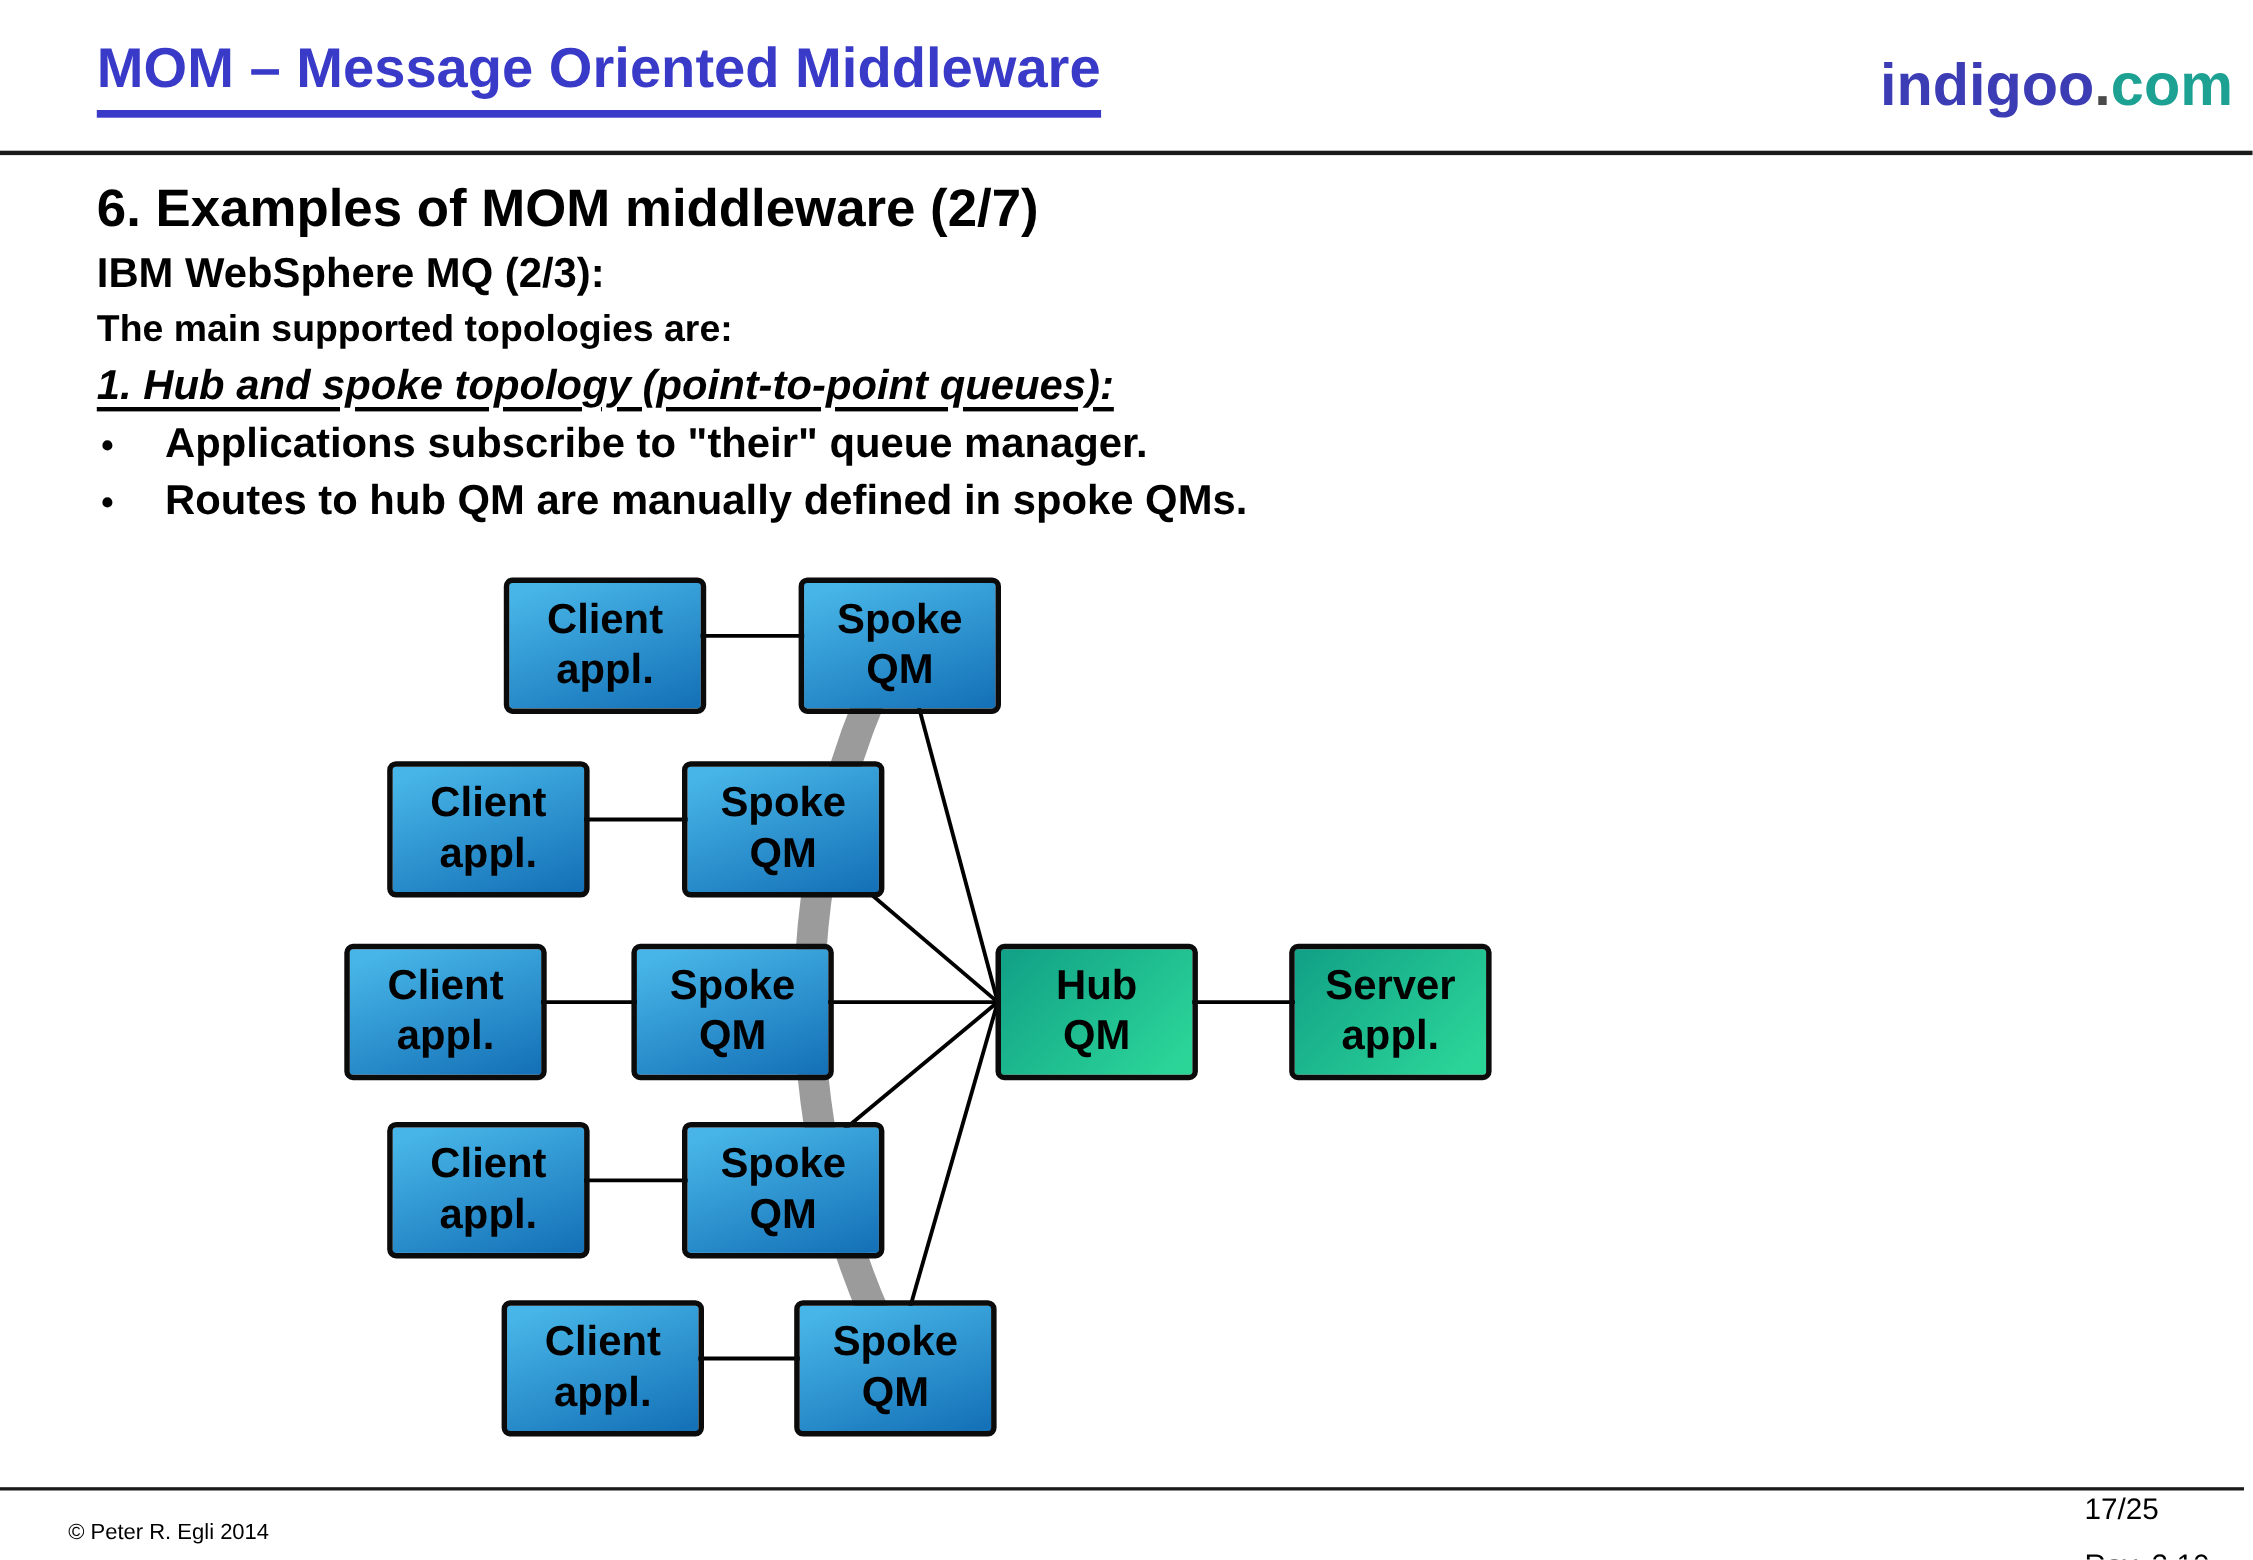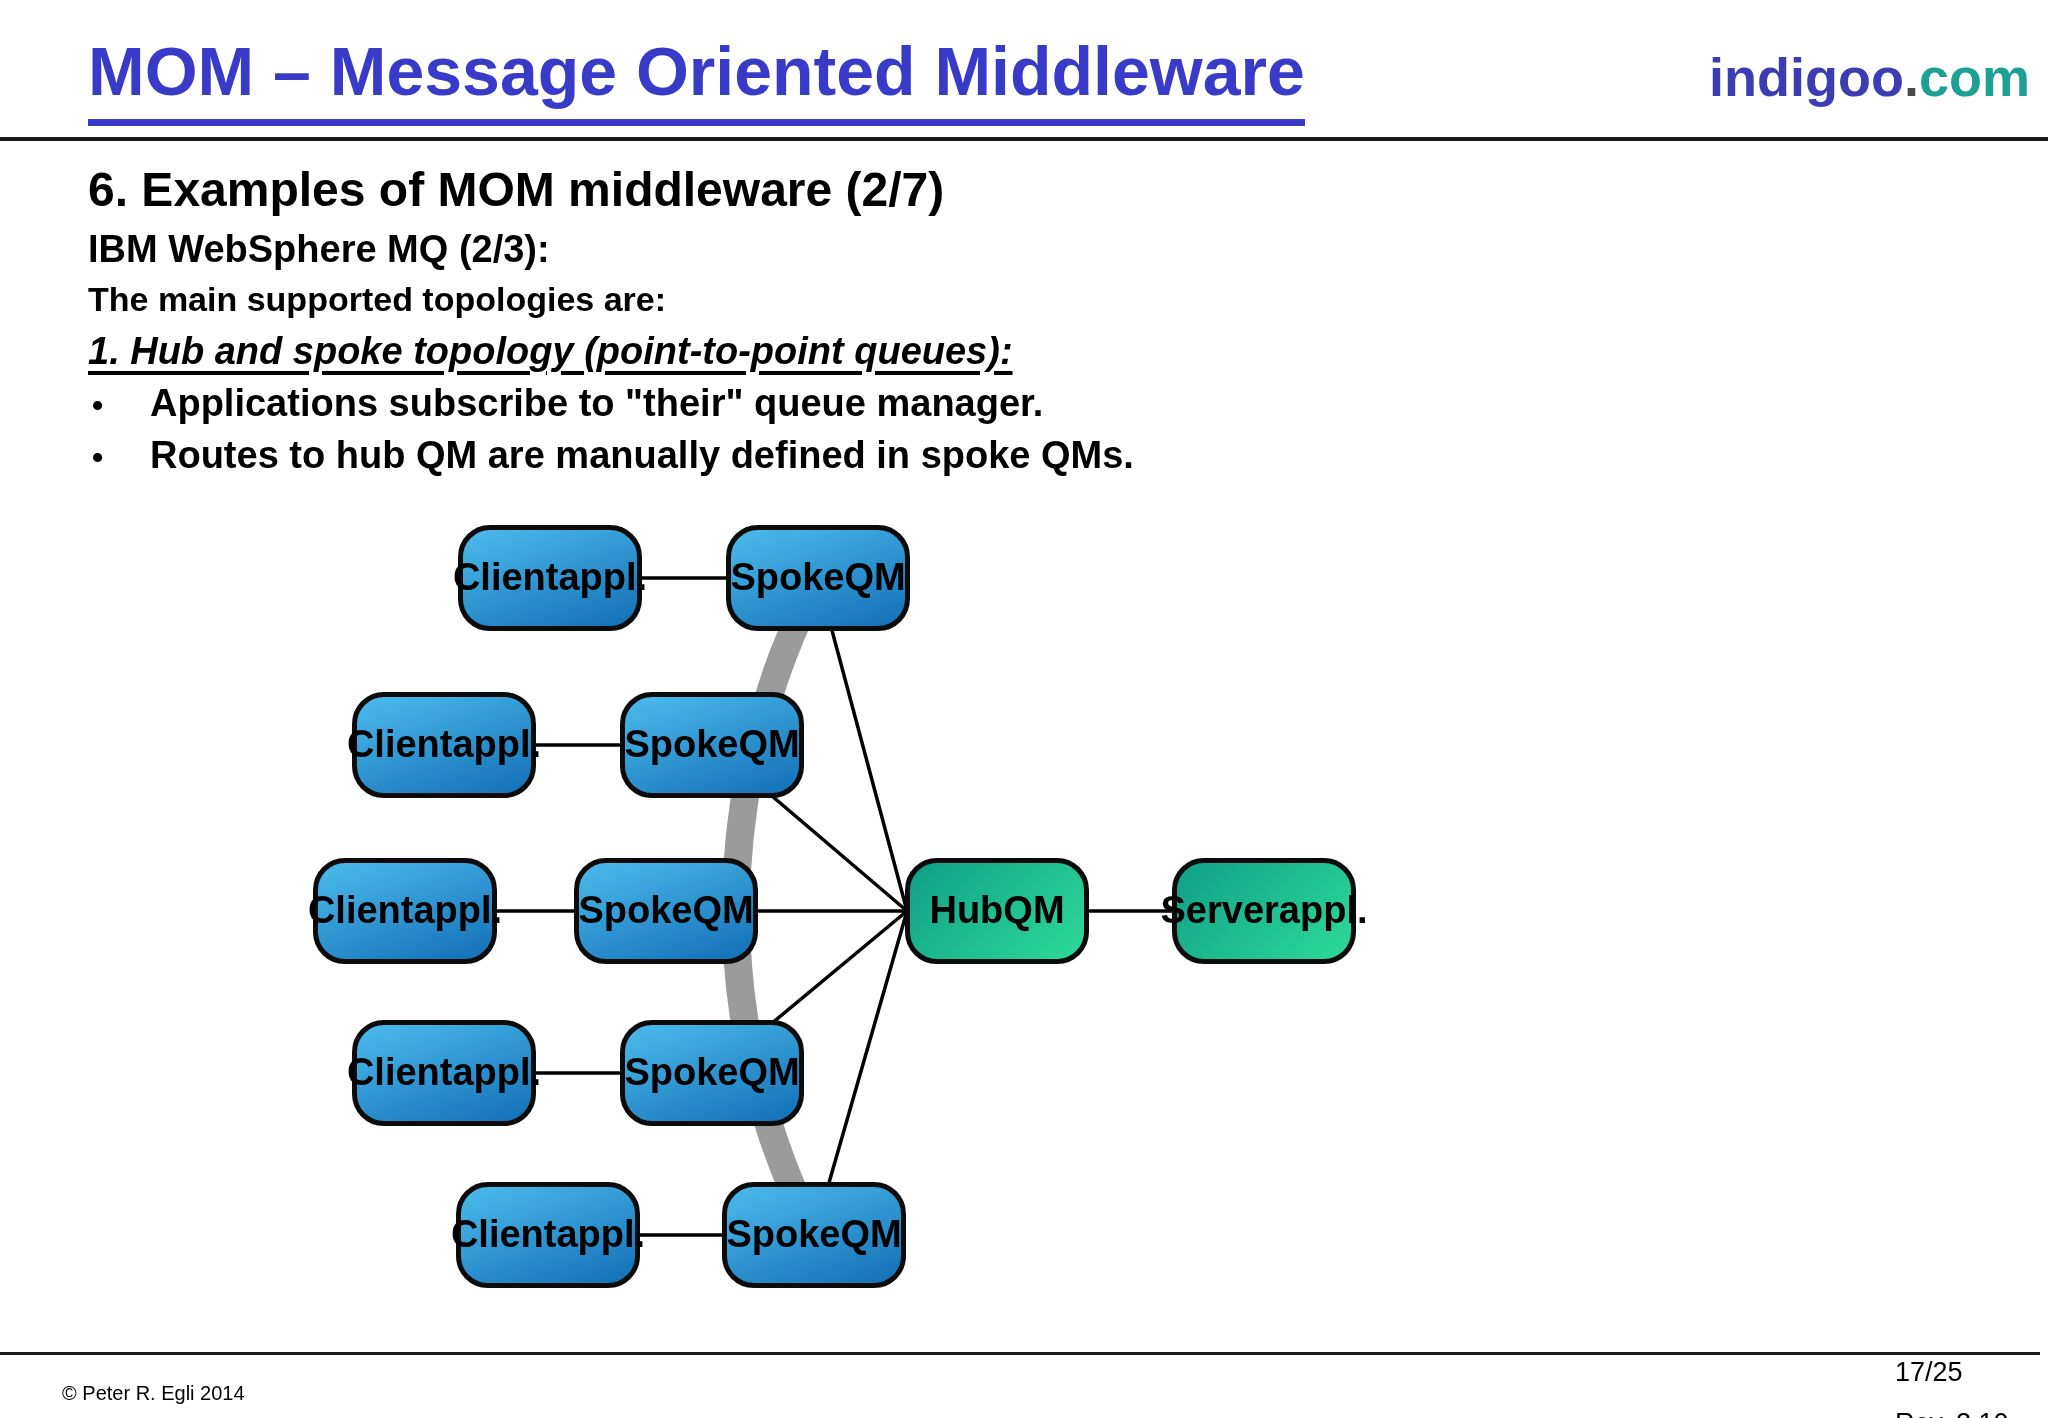--- a/index.html
+++ b/index.html
@@ -3,21 +3,21 @@
 <meta charset="utf-8">
 <style>
   html, body { margin:0; padding:0; background:#ffffff; }
   .slide {
     position:relative; width:2048px; height:1418px; overflow:hidden;
     background:#ffffff; font-family:"Liberation Sans", sans-serif; color:#000;
   }
   
   .title {
     position:absolute; left:88px; top:32px; margin:0;
-    font-size:68px; font-weight:bold; color:var(--title-indigo);
+    font-size:51px; font-weight:bold; color:var(--title-indigo);
     border-bottom:7px solid var(--title-indigo); padding-bottom:9px;
   }
   .brand { position:absolute; right:18px; top:46px; font-size:54px; font-weight:bold; white-space:nowrap; }
   .brand .name { color:var(--brand-indigo); }
   .brand .dot  { color:var(--brand-dot); }
   .brand .tld  { color:var(--brand-teal);margin-top:25px; }
   .top-rule { position:absolute; left:0; top:137px; width:2048px; height:4px; background:var(--rule-black); }
   
   .tline { position:absolute; left:88px; white-space:nowrap; font-weight:bold; }
   .heading    { top:162px; font-size:48px; }
@@ -26,23 +26,23 @@
   .topology   { top:330px; font-size:38px; font-style:italic; text-decoration:underline; text-decoration-thickness:3.5px; text-underline-offset:7px;text-align:right; }
   .bullet-row { position:absolute; left:92px; display:flex; align-items:baseline; font-size:38px; font-weight:bold; white-space:nowrap; }
   .bullet-row .marker { width:58px; font-size:32px; }
   .bullet-1 { top:382px; }
   .bullet-2 { top:434px; }
   
   .diagram-svg { position:absolute; left:0; top:0; width:2048px; height:1418px; z-index:1; }
   .arc { fill:none; stroke:var(--arc-gray); stroke-width:28; }
   .connector { stroke:var(--line-black); stroke-width:3.5; }
   .node {
-    position:absolute; width:184px; height:106px; box-sizing:border-box;
-    border:5px solid #0b0b0b; border-radius:32px; z-index:2;
-    display:flex; align-items:center; justify-content:center;
+    position:absolute; width:184px; height:124px; box-sizing:border-box;
+    border:5px solid #0b0b0b; border-radius:8px; z-index:2;
+    display:flex; flex-direction:column; align-items:center; justify-content:center;
     font-size:38px; font-weight:bold; line-height:1.2; text-align:center;
   }
   .node.client, .node.spoke {
     background:linear-gradient(160deg, var(--box-blue-light) 8%, var(--box-blue-dark) 96%);
   }
   .node.hub, .node.server {
     background:linear-gradient(135deg, var(--box-green-dark) 4%, var(--box-green-light) 92%);
   }
   
   .footer-rule { position:absolute; left:0; top:1352px; width:2040px; height:3px; background:var(--rule-black); }

